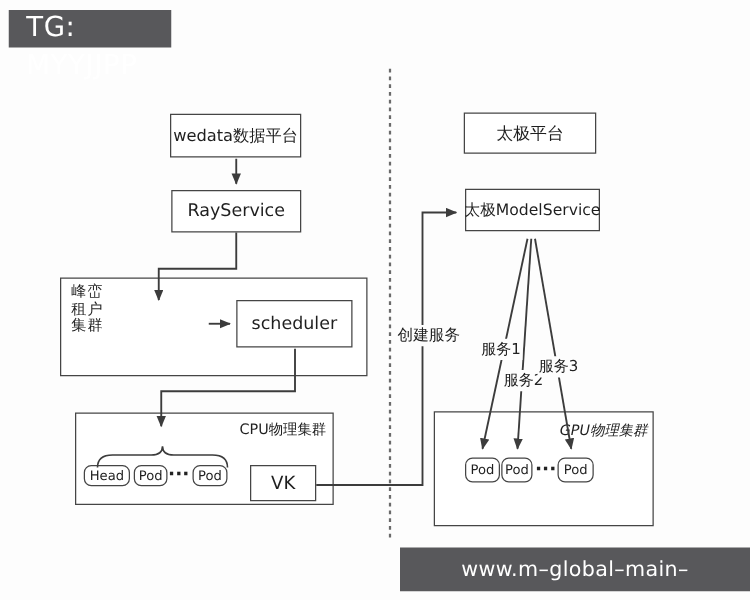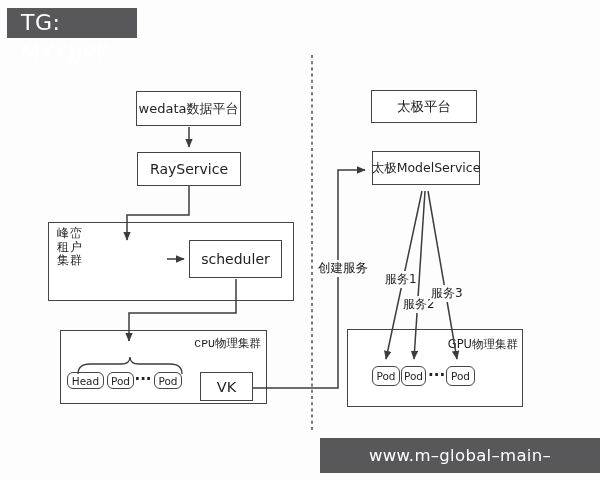--- a/index.html
+++ b/index.html
@@ -45,24 +45,24 @@
 
   <div class="container-box" style="left:48px;top:222px;width:246px;height:79px;">
     <div class="cluster-label-vert">
       <div>峰峦</div>
       <div>租户</div>
       <div>集群</div>
     </div>
   </div>
 
   <div class="container-box" style="left:60px;top:330px;width:207px;height:74px;">
-    <div class="cluster-label" style="right:5px;top:5px;font-family:Liberation Mono, monospace;">CPU物理集群</div>
+    <div class="cluster-label" style="right:5px;top:5px;">CPU物理集群</div>
   </div>
 
-  <div class="container-box" style="left:347px;top:329px;width:176px;height:78px;">
+  <div class="container-box" style="left:347px;top:329px;width:176px;height:92px;font-style:italic;">
     <div class="cluster-label" style="right:4px;top:7px;">GPU物理集群</div>
   </div>
 
   <div class="box" style="left:136px;top:91px;width:105px;height:35px;font-size:13px;">wedata数据平台</div>
 
   <div class="box" style="left:137px;top:152px;width:104px;height:34px;font-size:14px;">RayService</div>
 
 
   <div class="box" style="left:189px;top:240px;width:93px;height:38px;font-size:14px;">scheduler</div>
 

